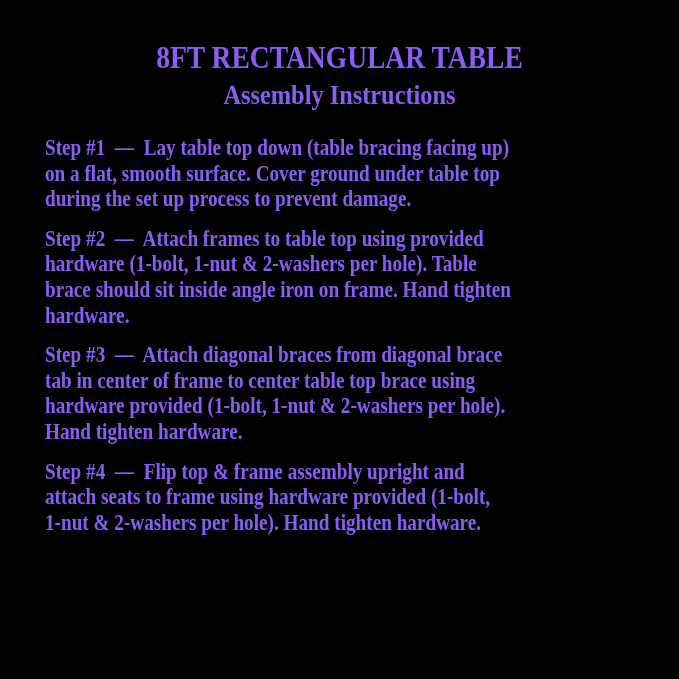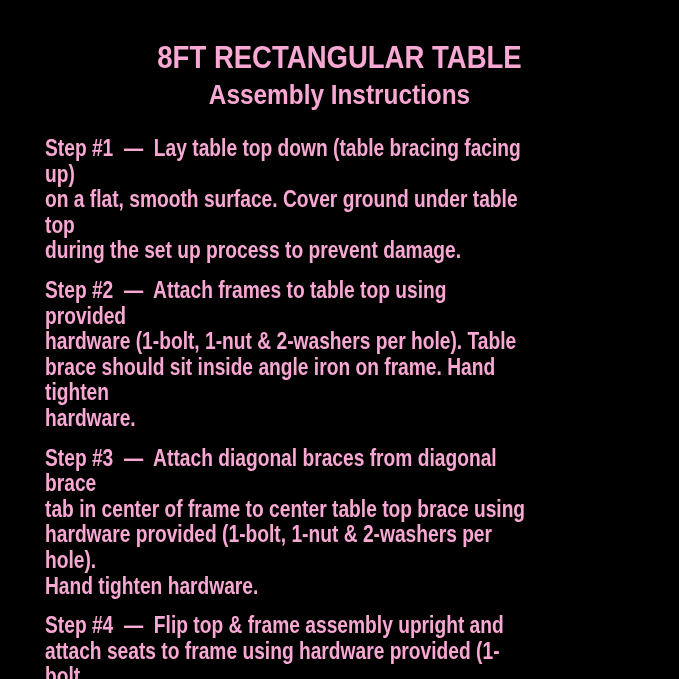--- a/index.html
+++ b/index.html
@@ -5,22 +5,22 @@
   html, body {
     margin: 0;
     padding: 0;
     background: #000000;
   }
   .page {
     position: relative;
     width: 679px;
     height: 679px;
     background: #000000;
-    color: #f9a8d4;
-    font-family: Liberation Sans, sans-serif;
+    color: #8b5cf6;
+    font-family: Liberation Serif, serif;
     font-weight: 700;
     overflow: hidden;
     box-sizing: border-box;
   }
   .title {
     margin: 40px 0 0 0;
     text-align: center;
     font-size: 32px;
     line-height: 34px;
     letter-spacing: 0px;

